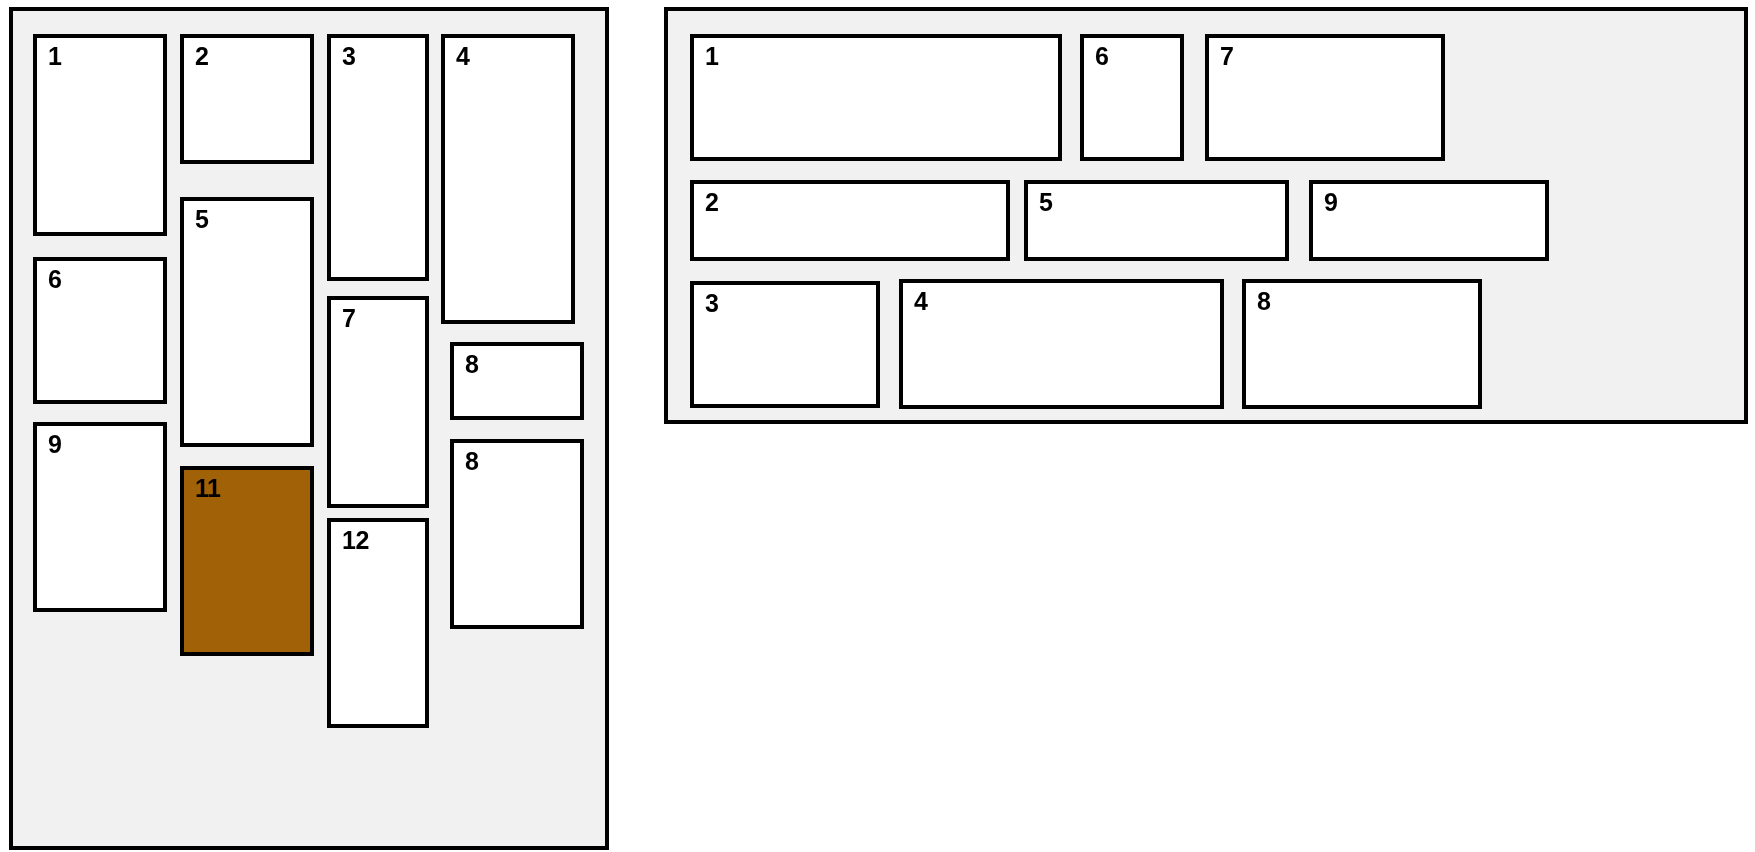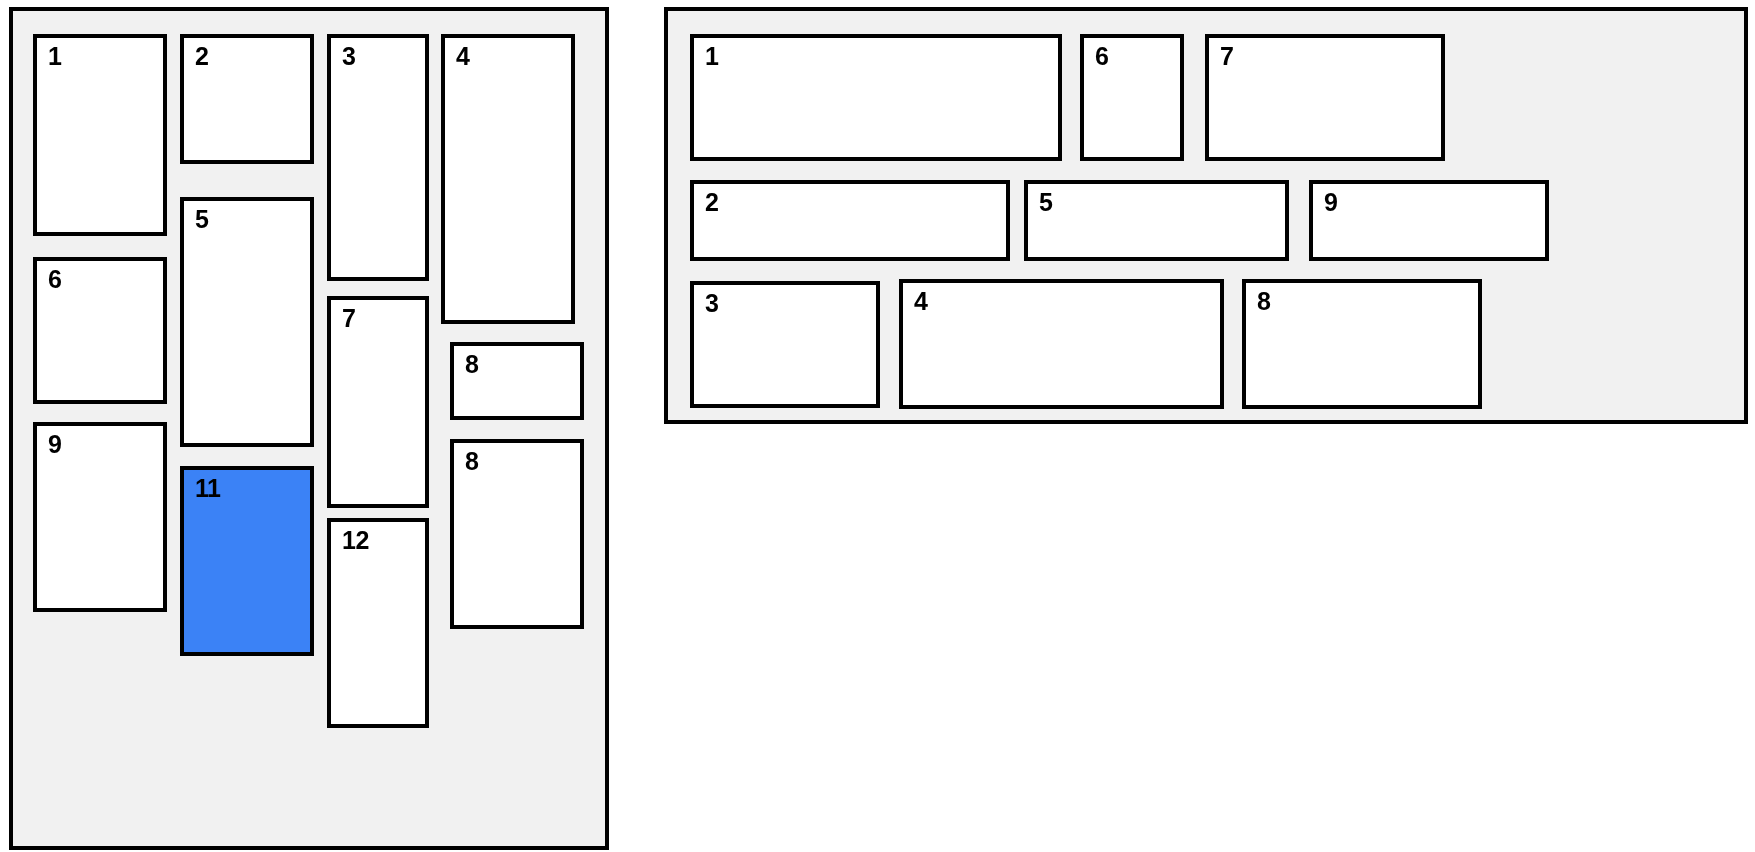--- a/index.html
+++ b/index.html
@@ -84,21 +84,21 @@
       </div>
       <div class="box" style="left: 437px; top: 331px; width: 134px; height: 78px; background: rgb(255, 255, 255); border-color: rgb(0, 0, 0); border-width: 4px;">
         <span class="box-label" style="color: rgb(0, 0, 0);">8</span>
       </div>
       <div class="box" style="left: 20px; top: 411px; width: 134px; height: 190px; background: rgb(255, 255, 255); border-color: rgb(0, 0, 0); border-width: 4px;">
         <span class="box-label" style="color: rgb(0, 0, 0);">9</span>
       </div>
       <div class="box" style="left: 437px; top: 428px; width: 134px; height: 190px; background: rgb(255, 255, 255); border-color: rgb(0, 0, 0); border-width: 4px;">
         <span class="box-label" style="color: rgb(0, 0, 0);">8</span>
       </div>
-      <div class="box" style="left: 167px; top: 455px; width: 134px; height: 190px; background: #3b82f6; border-color: rgb(0, 0, 0); border-width: 4px;">
+      <div class="box" style="left: 167px; top: 455px; width: 134px; height: 190px; background: #a16207; border-color: rgb(0, 0, 0); border-width: 4px;">
         <span class="box-label" style="color: rgb(0, 0, 0);">11</span>
       </div>
       <div class="box" style="left: 314px; top: 507px; width: 102px; height: 210px; background: rgb(255, 255, 255); border-color: rgb(0, 0, 0); border-width: 4px;">
         <span class="box-label" style="color: rgb(0, 0, 0);">12</span>
       </div>
     </div>
     <div class="panel" id="panel-right" style="left: 664px; top: 7px; width: 1084px; height: 417px; background: rgb(241, 241, 241); border-color: rgb(0, 0, 0); border-width: 4px;">
       <div class="box" style="left: 22px; top: 23px; width: 372px; height: 127px; background: rgb(255, 255, 255); border-color: rgb(0, 0, 0); border-width: 4px;">
         <span class="box-label" style="color: rgb(0, 0, 0);">1</span>
       </div>

